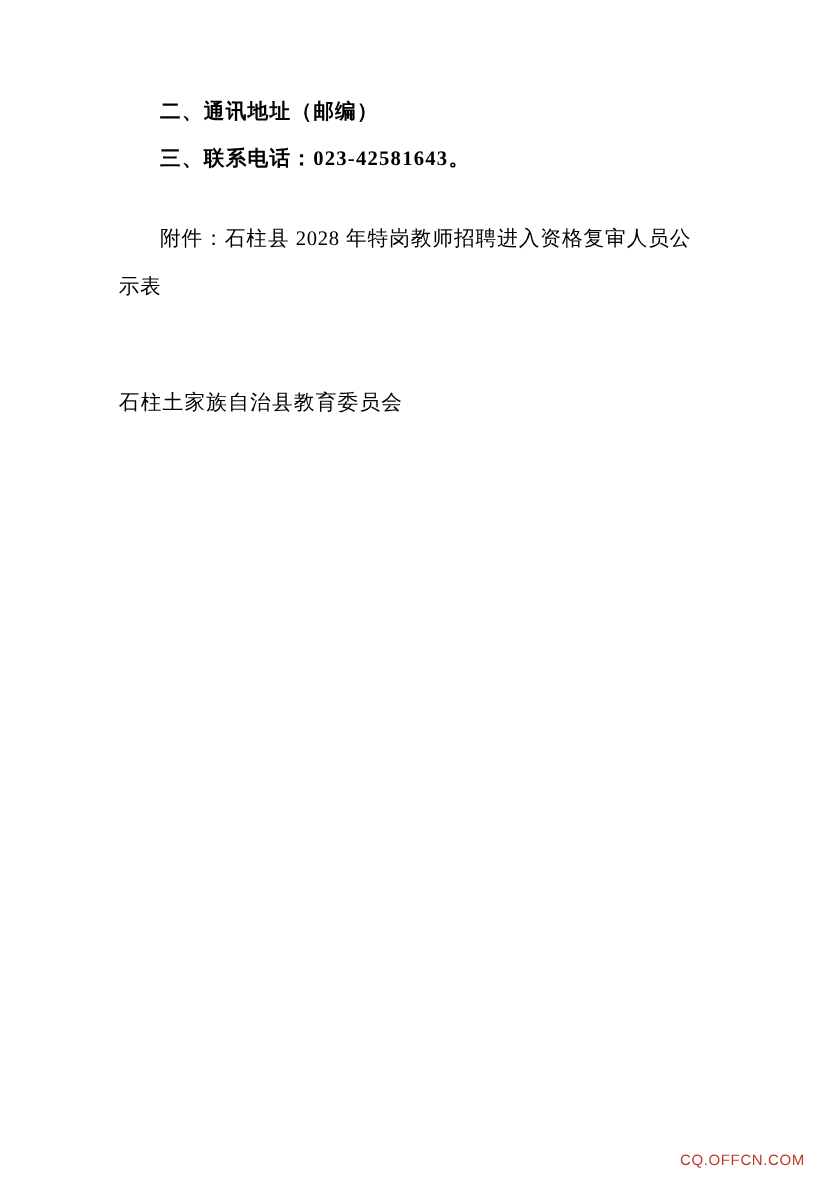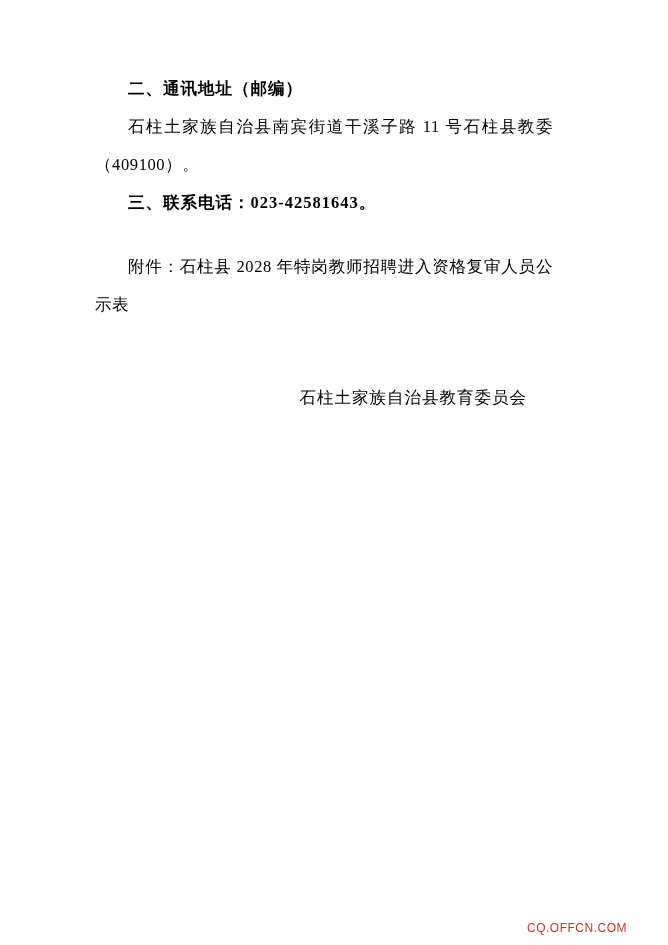--- a/index.html
+++ b/index.html
@@ -36,54 +36,53 @@
   }
   .para {
     text-indent: 2em;
     margin: 0;
   }
   .gap-md { height: 26px; }
   .gap-lg { height: 44px; }
 
   .sign-block {
     margin-top: 10px;
-    text-align: right;
+    text-align: left;
     padding-right: 26px;
     line-height: 40px;
   }
   .sign-line {
     display: block;
     letter-spacing: 1px;
   }
   .sign-date {
     display: block;
     padding-right: 42px;
     letter-spacing: 1px;
   }
 
   .watermark {
     position: absolute;
-    right: 21px;
+    right: 4px;
     bottom: 10px;
     font-family: "Liberation Sans", sans-serif;
     font-size: 12px;
     color: #c0392b;
     letter-spacing: 0.5px;
   }
   .inline-bold { font-weight: bold; }
 </style>
 </head>
 <body>
 
 <div class="page">
   <div class="doc-body">
 
     <p class="heading">二、通讯地址（邮编）</p>
 
-    <p class="para">石柱土家族自治县南宾街道干溪子路 11 号石柱县教委（409100）。</p>
 
     <p class="heading"><span class="inline-bold">三、联系电话：</span><span>023-42581643。</span></p>
 
     <div class="gap-md"></div>
 
     <p class="para">附件：石柱县 2028 年特岗教师招聘进入资格复审人员公示表</p>
 
     <div class="gap-lg"></div>
 
     <div class="sign-block">

